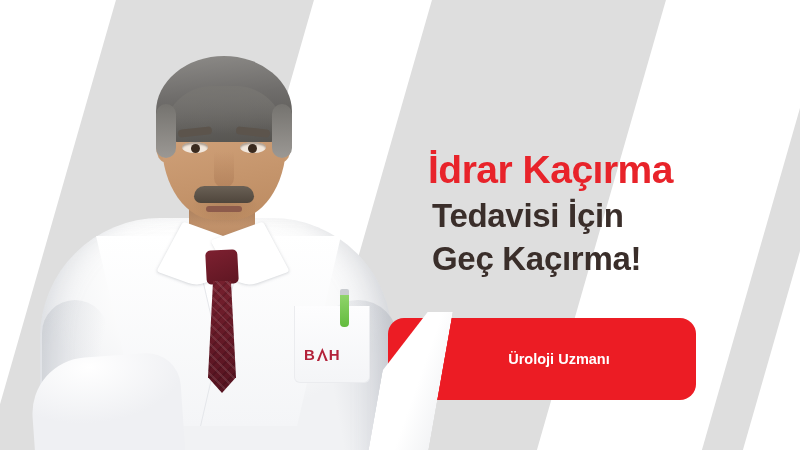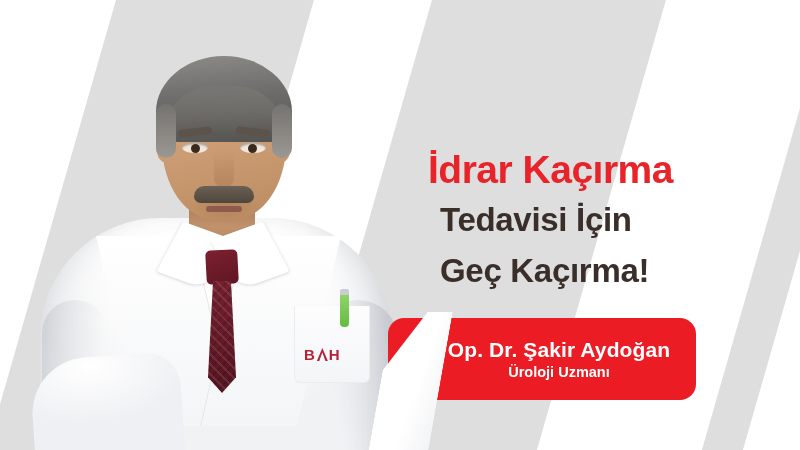--- a/index.html
+++ b/index.html
@@ -220,21 +220,21 @@
   
   .copy{
     position:absolute;left:428px;top:150px;width:360px;
   }
   .headline-red{
     font-size:39px;line-height:1.0;font-weight:700;
     color:#e8232a;letter-spacing:-.5px;margin:0 0 8px 0;
   }
   .headline-dark{
     font-size:33px;line-height:1.18;font-weight:700;
-    color:#3a2e2a;letter-spacing:-.3px;margin:12px;
+    color:#3a2e2a;letter-spacing:-.3px;margin:4px;
   }
 
   
   .name-banner{
     position:absolute;left:388px;top:318px;
     width:308px;height:82px;
     background:#ec1c24;
     border-radius:16px;
     display:flex;flex-direction:column;
     align-items:center;justify-content:center;
@@ -315,19 +315,18 @@
     <div class="sleeve"></div>
   </div>
 
   <div class="copy">
     <p class="headline-red">İdrar Kaçırma</p>
     <p class="headline-dark">Tedavisi İçin</p>
     <p class="headline-dark">Geç Kaçırma!</p>
   </div>
 
   <div class="name-banner">
-    <p class="doctor-name">Op. Dr. Şakir Aydoğan</p>
     <p class="doctor-title">Üroloji Uzmanı</p>
   </div>
 
   <div class="banner-overlap"></div>
 
 </div>
 
 </body></html>

